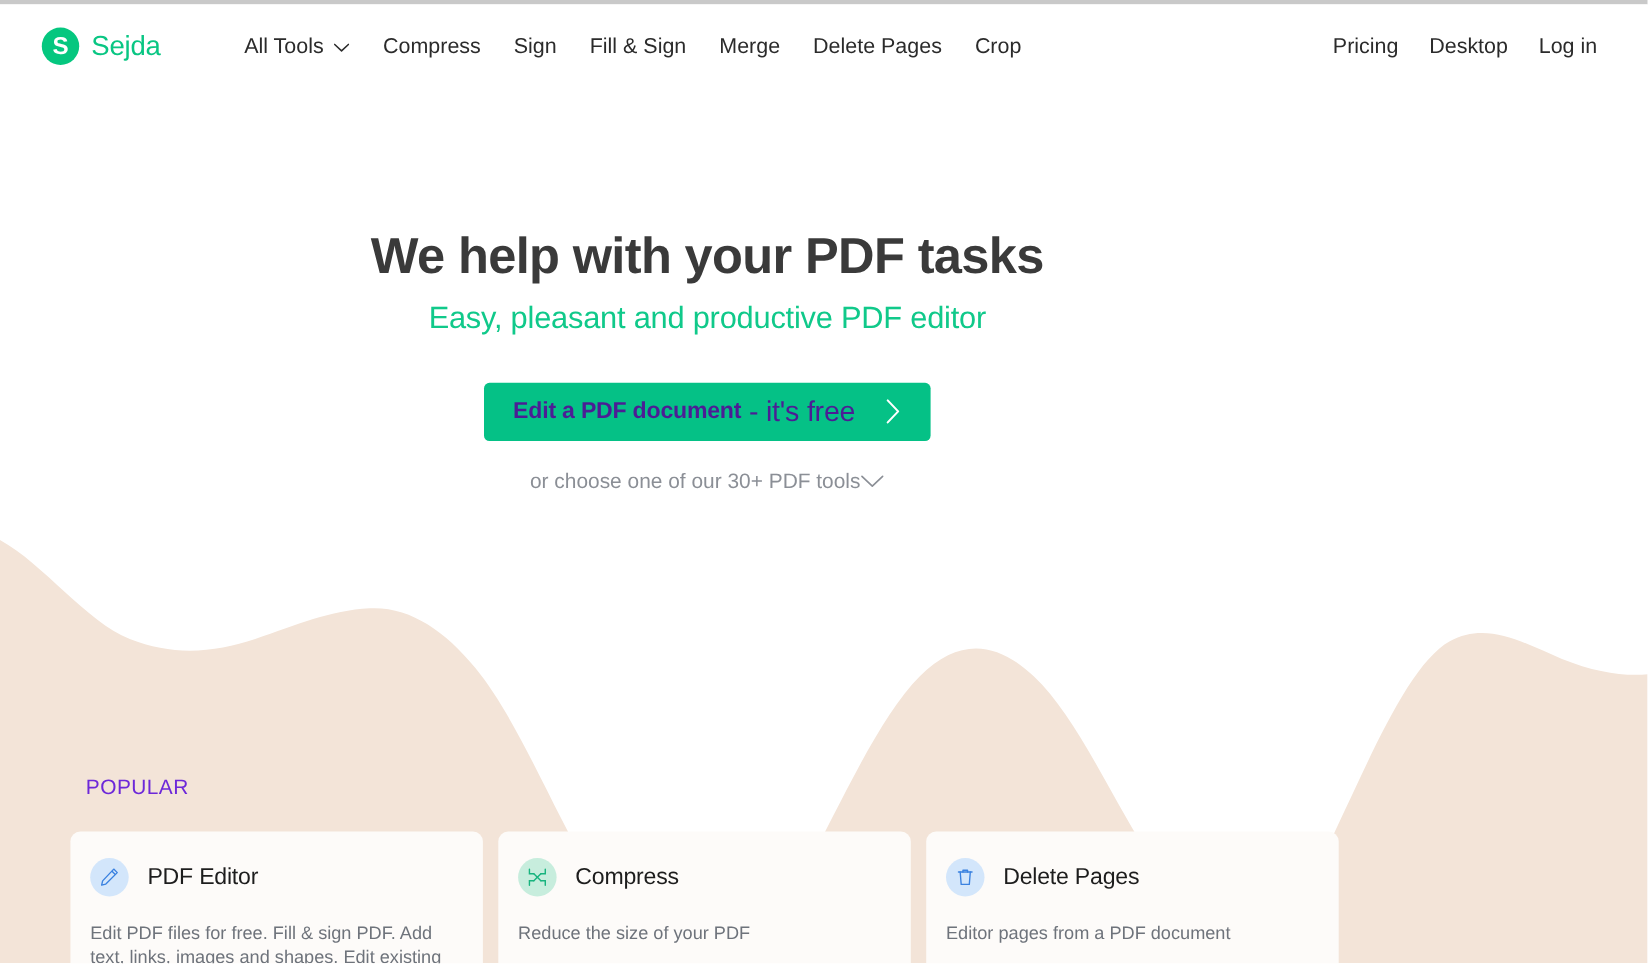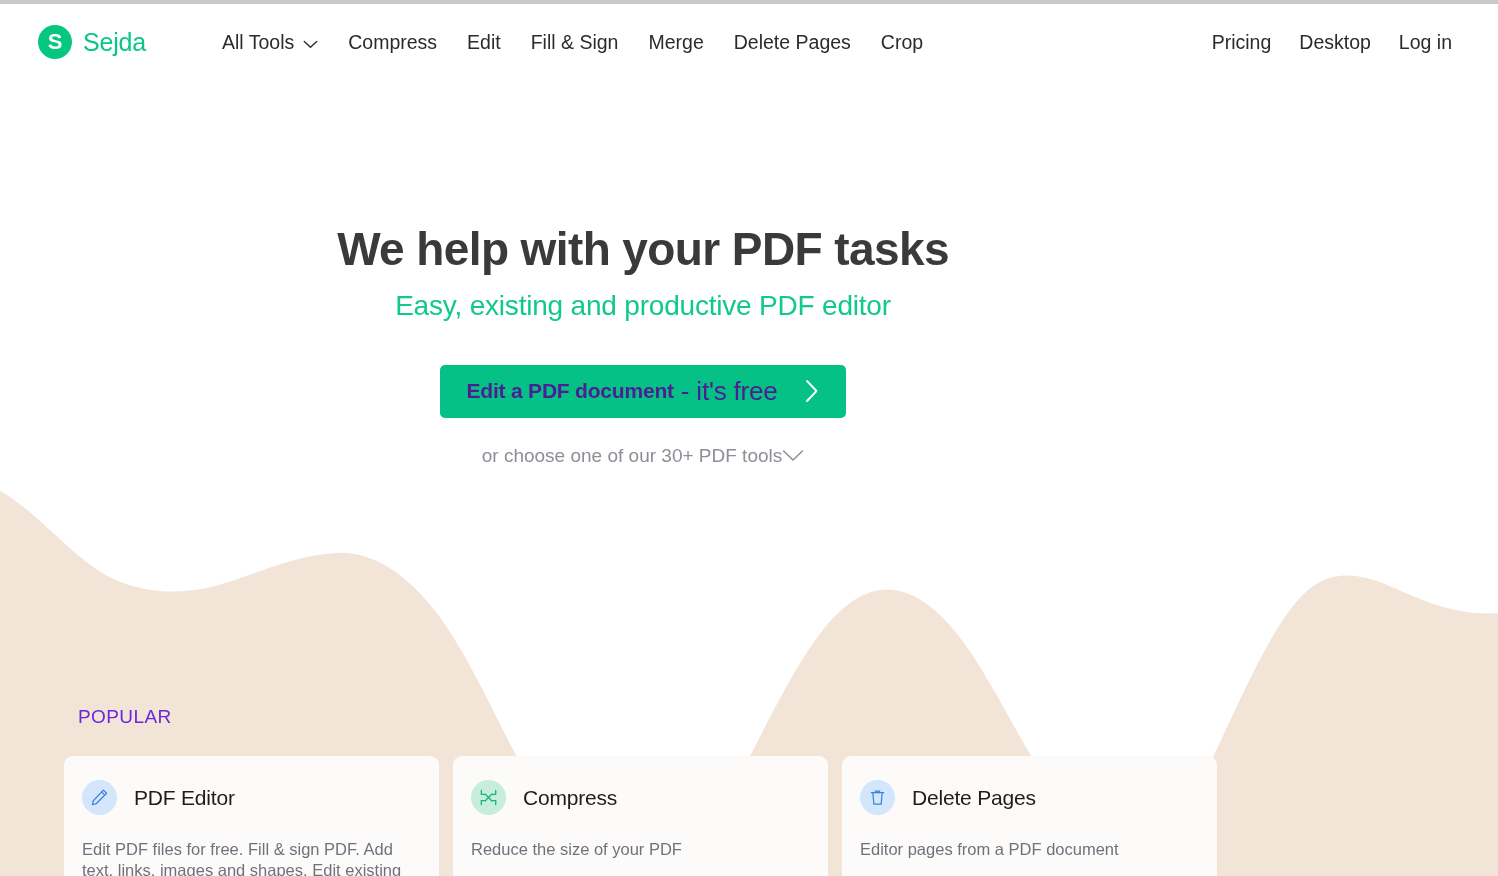--- a/index.html
+++ b/index.html
@@ -59,21 +59,21 @@
   }
   .nav-right {
     margin-left:auto; margin-right:32px;
     display:flex; align-items:center;
   }
   .nav-right .nav-link { padding:6px 14px; }
   .chev-sm { display:inline-block; }
 
   
   .hero-inner {
-    position:absolute; top:21px; left:0; width:1286px;
+    position:absolute; top:4px; left:0; width:1286px;
     text-align:center; z-index:5;
   }
   .headline {
     margin-top:203px;
     font-size:46px; font-weight:bold; color:#3a3a3a;
     letter-spacing:-0.6px; line-height:1.1;
   }
   .subhead {
     margin-top:15px;
     font-size:28px; color:#10c98a; font-weight:normal;
@@ -196,21 +196,21 @@
           <svg width="15" height="9" viewBox="0 0 15 9">
             <path d="M1.3 1.4 L7.5 7.2 L13.7 1.4" fill="none" stroke="#2b2b2b" stroke-width="1.4" stroke-linecap="round" stroke-linejoin="round"></path>
           </svg>
         </span>
       </a>
 
       <a class="nav-link">
         <span>Compress</span>
       </a>
       <a class="nav-link">
-        <span>Edit</span>
+        <span>Sign</span>
       </a>
       <a class="nav-link">
         <span>Fill &amp; Sign</span>
       </a>
       <a class="nav-link">
         <span>Merge</span>
       </a>
       <a class="nav-link">
         <span>Delete Pages</span>
       </a>
@@ -227,21 +227,21 @@
         <span>Desktop</span>
       </a>
       <a class="nav-link">
         <span>Log in</span>
       </a>
     </div>
   </div>
 
   <div class="hero-inner">
     <h1 class="headline">We help with your PDF tasks</h1>
-    <div class="subhead">Easy, existing and productive PDF editor</div>
+    <div class="subhead">Easy, pleasant and productive PDF editor</div>
 
     <div class="cta-wrap">
       <button class="cta-btn">
         <span class="cta-strong">Edit a PDF document</span>
         <span class="cta-light">- it's free</span>
         <span class="cta-arrow">
           <svg width="16" height="26" viewBox="0 0 16 26">
             <path d="M3 3 L12.5 13 L3 23" fill="none" stroke="#ffffff" stroke-width="1.9" stroke-linecap="round" stroke-linejoin="round"></path>
           </svg>
         </span>

